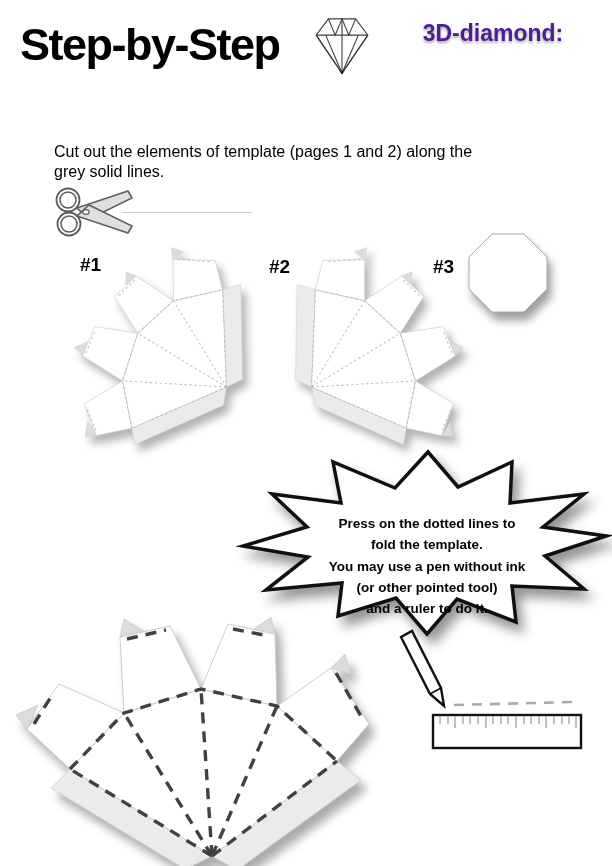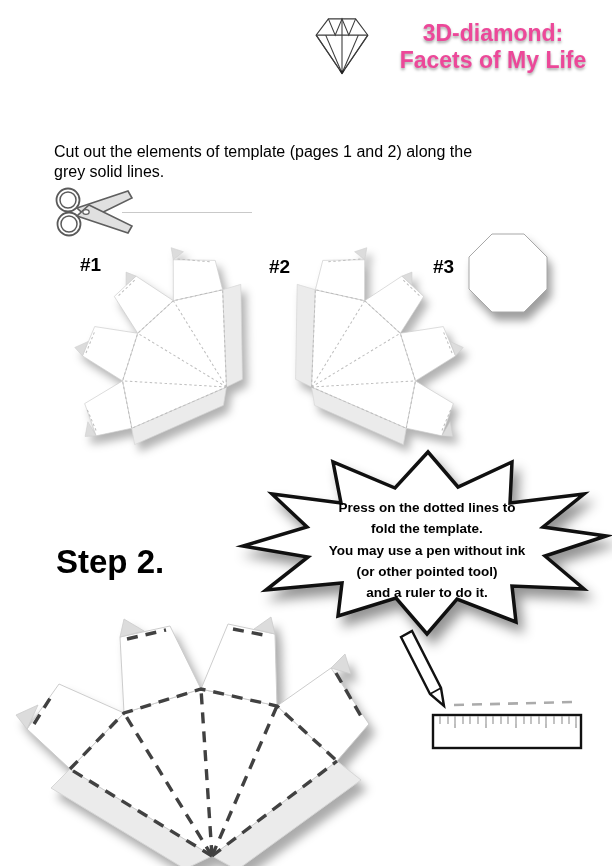--- a/index.html
+++ b/index.html
@@ -4,68 +4,68 @@
 <style>
   html,body{margin:0;padding:0;background:#fff;}
   .page{
     position:relative;width:612px;height:866px;background:#fff;overflow:hidden;
     font-family:"Liberation Sans","DejaVu Sans",sans-serif;color:#000;
   }
   .abs{position:absolute;}
   
   .h1-title{font-size:45px;font-weight:bold;letter-spacing:-1.5px;line-height:1;}
   .brand{width:218px;text-align:center;font-size:23px;font-weight:bold;line-height:1.18;
-         color:#ec4899;text-shadow:0 2px 3px rgba(0,0,0,0.35);}
+         color:#4c1d95;text-shadow:0 2px 3px rgba(0,0,0,0.35);}
   
   .step-heading{font-size:33px;font-weight:bold;line-height:1;}
   .instruction{font-size:16px;font-weight:normal;line-height:1.25;white-space:pre-line;width:540px;}
   .tpl-label{font-size:19px;font-weight:bold;}
   
   svg{overflow:visible;display:block;}
   .paper{fill:#ffffff;stroke:#cccccc;stroke-width:1;}
   .shade{fill:#ebebeb;stroke:#d6d6d6;}
   .tip{fill:#dcdcdc;stroke:#cccccc;stroke-width:0.8;}
   .fan-small{filter:drop-shadow(5px 7px 4px rgba(0,0,0,0.30));}
   .fan-small .dash line,.fan-small .dash polyline{
       stroke:#bdbdbd;stroke-width:1.6;stroke-dasharray:4 4;fill:none;}
   .fan-big{filter:drop-shadow(6px 9px 5px rgba(0,0,0,0.33));}
   .fan-big .dash line,.fan-big .dash polyline{
       stroke:#414141;stroke-width:3.4;stroke-dasharray:11 8;fill:none;}
   .octagon{filter:drop-shadow(4px 8px 4px rgba(0,0,0,0.38));}
   .burst-wrap{filter:drop-shadow(6px 9px 6px rgba(0,0,0,0.42));}
   .burst{fill:#ffffff;stroke:#101010;stroke-width:3.5;stroke-linejoin:miter;stroke-miterlimit:8;}
   .burst-note{width:258px;text-align:center;font-size:13.5px;font-weight:bold;
-              line-height:1.58;white-space:pre-line;}
+              line-height:1.58;white-space:pre-line;margin-top:16px;}
   .cut-line{height:0;border-top:1.5px solid #c9c9c9;}
   .tool-outline{fill:#ffffff;stroke:#111111;stroke-width:2.4;stroke-linejoin:miter;}
 </style>
 </head>
 <body>
 
 <div class="page">
 
+  <div class="abs h1-title" style="left:20px;top:22px;">Step-by-Step</div>
 
   <svg class="abs" style="left:308px;top:12px;" width="68" height="64" viewBox="0 0 100 94">
     <g fill="none" stroke="#3c3c3c" stroke-width="1.6">
       <polygon points="12,34 30,10 70,10 88,34 50,90"></polygon>
       <line x1="12" y1="34" x2="88" y2="34"></line>
       <polyline points="30,10 40,34 50,10 60,34 70,10"></polyline>
       <line x1="50" y1="10" x2="50" y2="34"></line>
       <line x1="26" y1="34" x2="50" y2="90"></line>
       <line x1="50" y1="34" x2="50" y2="90"></line>
       <line x1="74" y1="34" x2="50" y2="90"></line>
       <line x1="12" y1="34" x2="50" y2="90"></line>
       <line x1="88" y1="34" x2="50" y2="90"></line>
     </g>
     <polygon points="46,86 54,86 50,92" fill="#222"></polygon>
   </svg>
 
   <div class="abs brand" style="left:384px;top:20px;">
     <div>3D-diamond:</div>
-    <div>Facets of My Life</div>
   </div>
 
 
   <div class="abs instruction" style="left:54px;top:142px;">Cut out the elements of template (pages 1 and 2) along the
 grey solid lines.</div>
 
   <svg class="abs" style="left:50px;top:184px;" width="90" height="56" viewBox="0 0 90 56">
     <g fill="none" stroke="#5a5a5a">
       <circle cx="18" cy="16" r="11.5" stroke-width="1.8"></circle>
       <circle cx="18" cy="16" r="8" stroke-width="1.5"></circle>
@@ -135,21 +135,20 @@
         <line x1="329" y1="67" x2="355" y2="112"></line>
       </g>
     </g>
   </svg>
 
   <div class="abs tpl-label" style="left:433px;top:256px;">#3</div>
   <svg class="abs octagon" style="left:462px;top:228px;" width="95" height="90" viewBox="0 0 95 90">
     <polygon points="85,61 62,84 30,84 7,61 7,29 30,6 62,6 85,29" fill="#ffffff" stroke="#a8a8a8" stroke-width="1"></polygon>
   </svg>
 
-  <div class="abs step-heading" style="left:56px;top:545px;">Step 2.</div>
 
   <div class="abs burst-wrap" style="left:0;top:0;">
     <svg class="abs" style="left:0;top:0;" width="612" height="866" viewBox="0 0 612 866">
       <polygon class="burst" points="606,536 545,556 584,589 512,586 516,622 457,599 427,634
         396,598 338,616 342,583 266,590 308,557 243,546 307,527 272,494 341,503 333,462
         395,488 428,452 458,487 512,462 510,503 584,494 543,527"></polygon>
     </svg>
   </div>
   <div class="abs burst-note" style="left:298px;top:497px;">Press on the dotted lines to
 fold the template.

